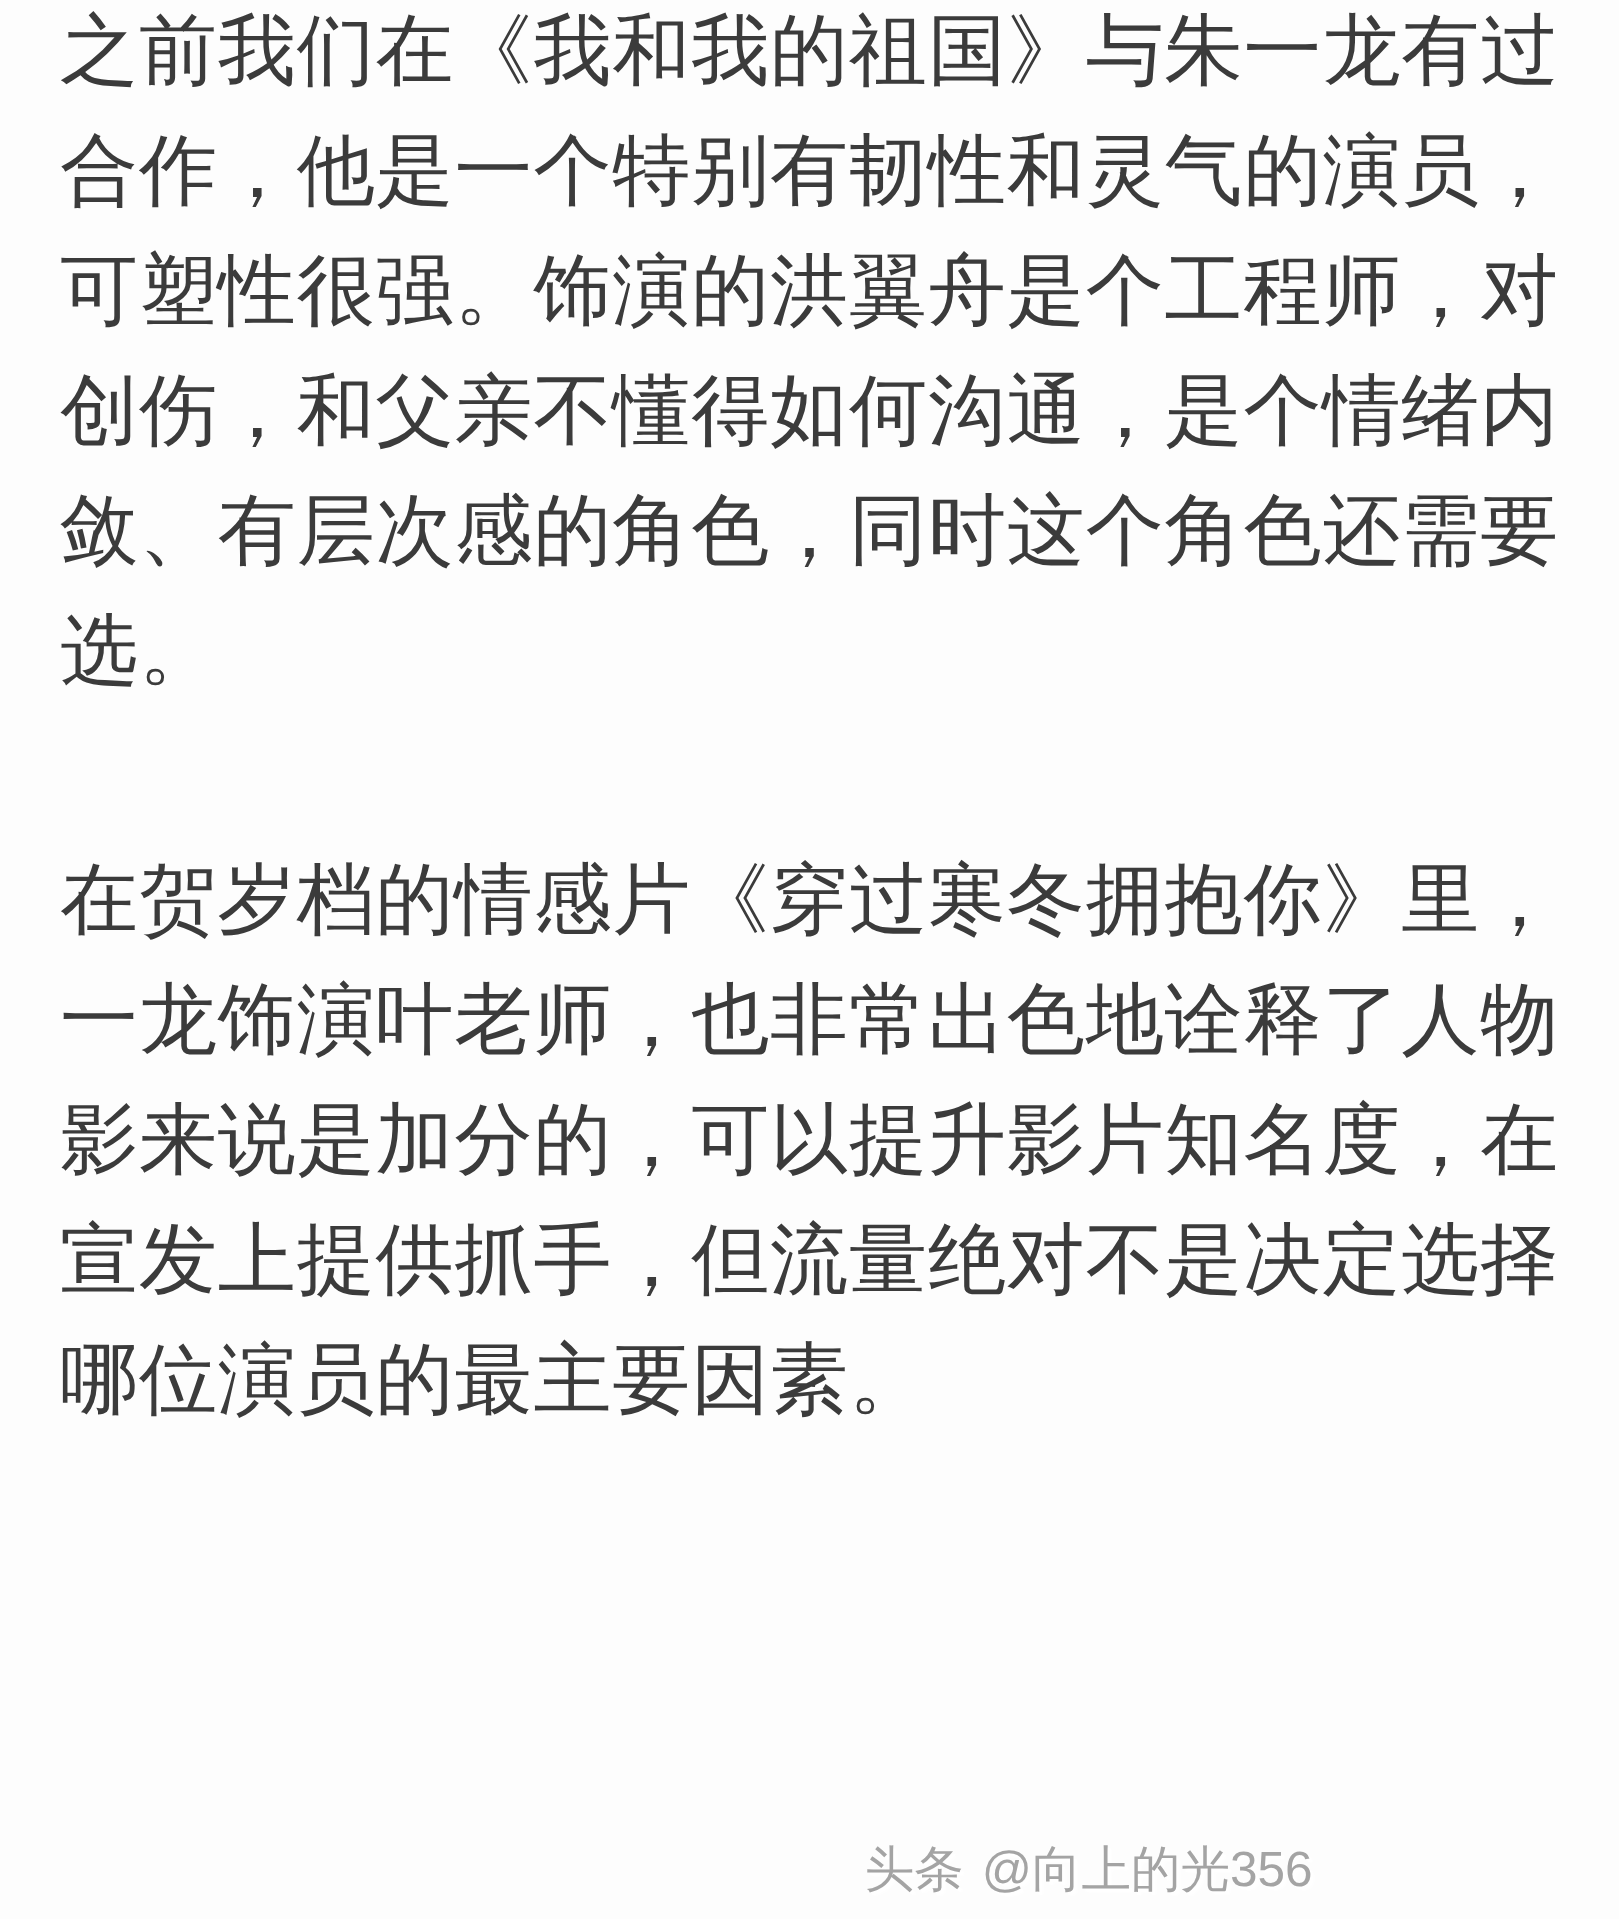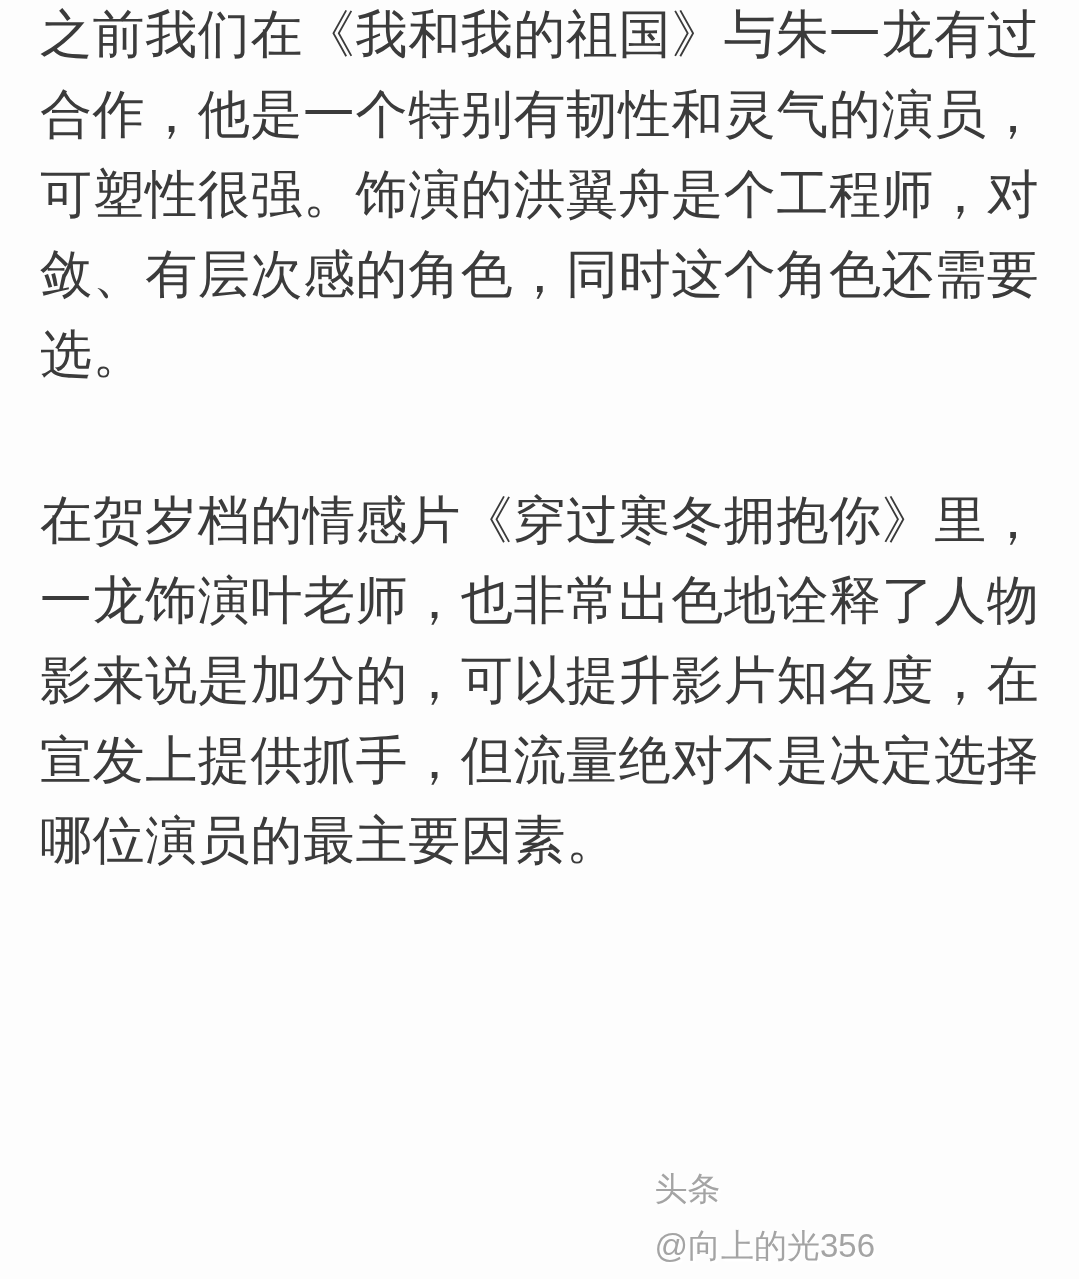--- a/index.html
+++ b/index.html
@@ -42,34 +42,34 @@
     display: flex;
     align-items: baseline;
     gap: 12px;
     font-size: 33px;
     font-weight: 400;
     color: rgba(138, 138, 138, 0.78);
     text-shadow: 2px 2px 0 rgba(255, 255, 255, 0.95),
                  3px 3px 2px rgba(255, 255, 255, 0.75);
     white-space: nowrap;
     user-select: none;
-    flex-direction: column;
   }
 </style>
 </head>
 <body>
 
 <div class="page">
 
   <div class="article">
 
     <div class="paragraph">
       <div class="text-line">之前我们在《我和我的祖国》与朱一龙有过</div>
       <div class="text-line">合作，他是一个特别有韧性和灵气的演员，</div>
       <div class="text-line">可塑性很强。饰演的洪翼舟是个工程师，对</div>
+      <div class="text-line">创伤，和父亲不懂得如何沟通，是个情绪内</div>
       <div class="text-line">敛、有层次感的角色，同时这个角色还需要</div>
       <div class="text-line">选。</div>
     </div>
 
     <div class="paragraph">
       <div class="text-line">在贺岁档的情感片《穿过寒冬拥抱你》里，</div>
       <div class="text-line">一龙饰演叶老师，也非常出色地诠释了人物</div>
       <div class="text-line">影来说是加分的，可以提升影片知名度，在</div>
       <div class="text-line">宣发上提供抓手，但流量绝对不是决定选择</div>
       <div class="text-line">哪位演员的最主要因素。</div>

